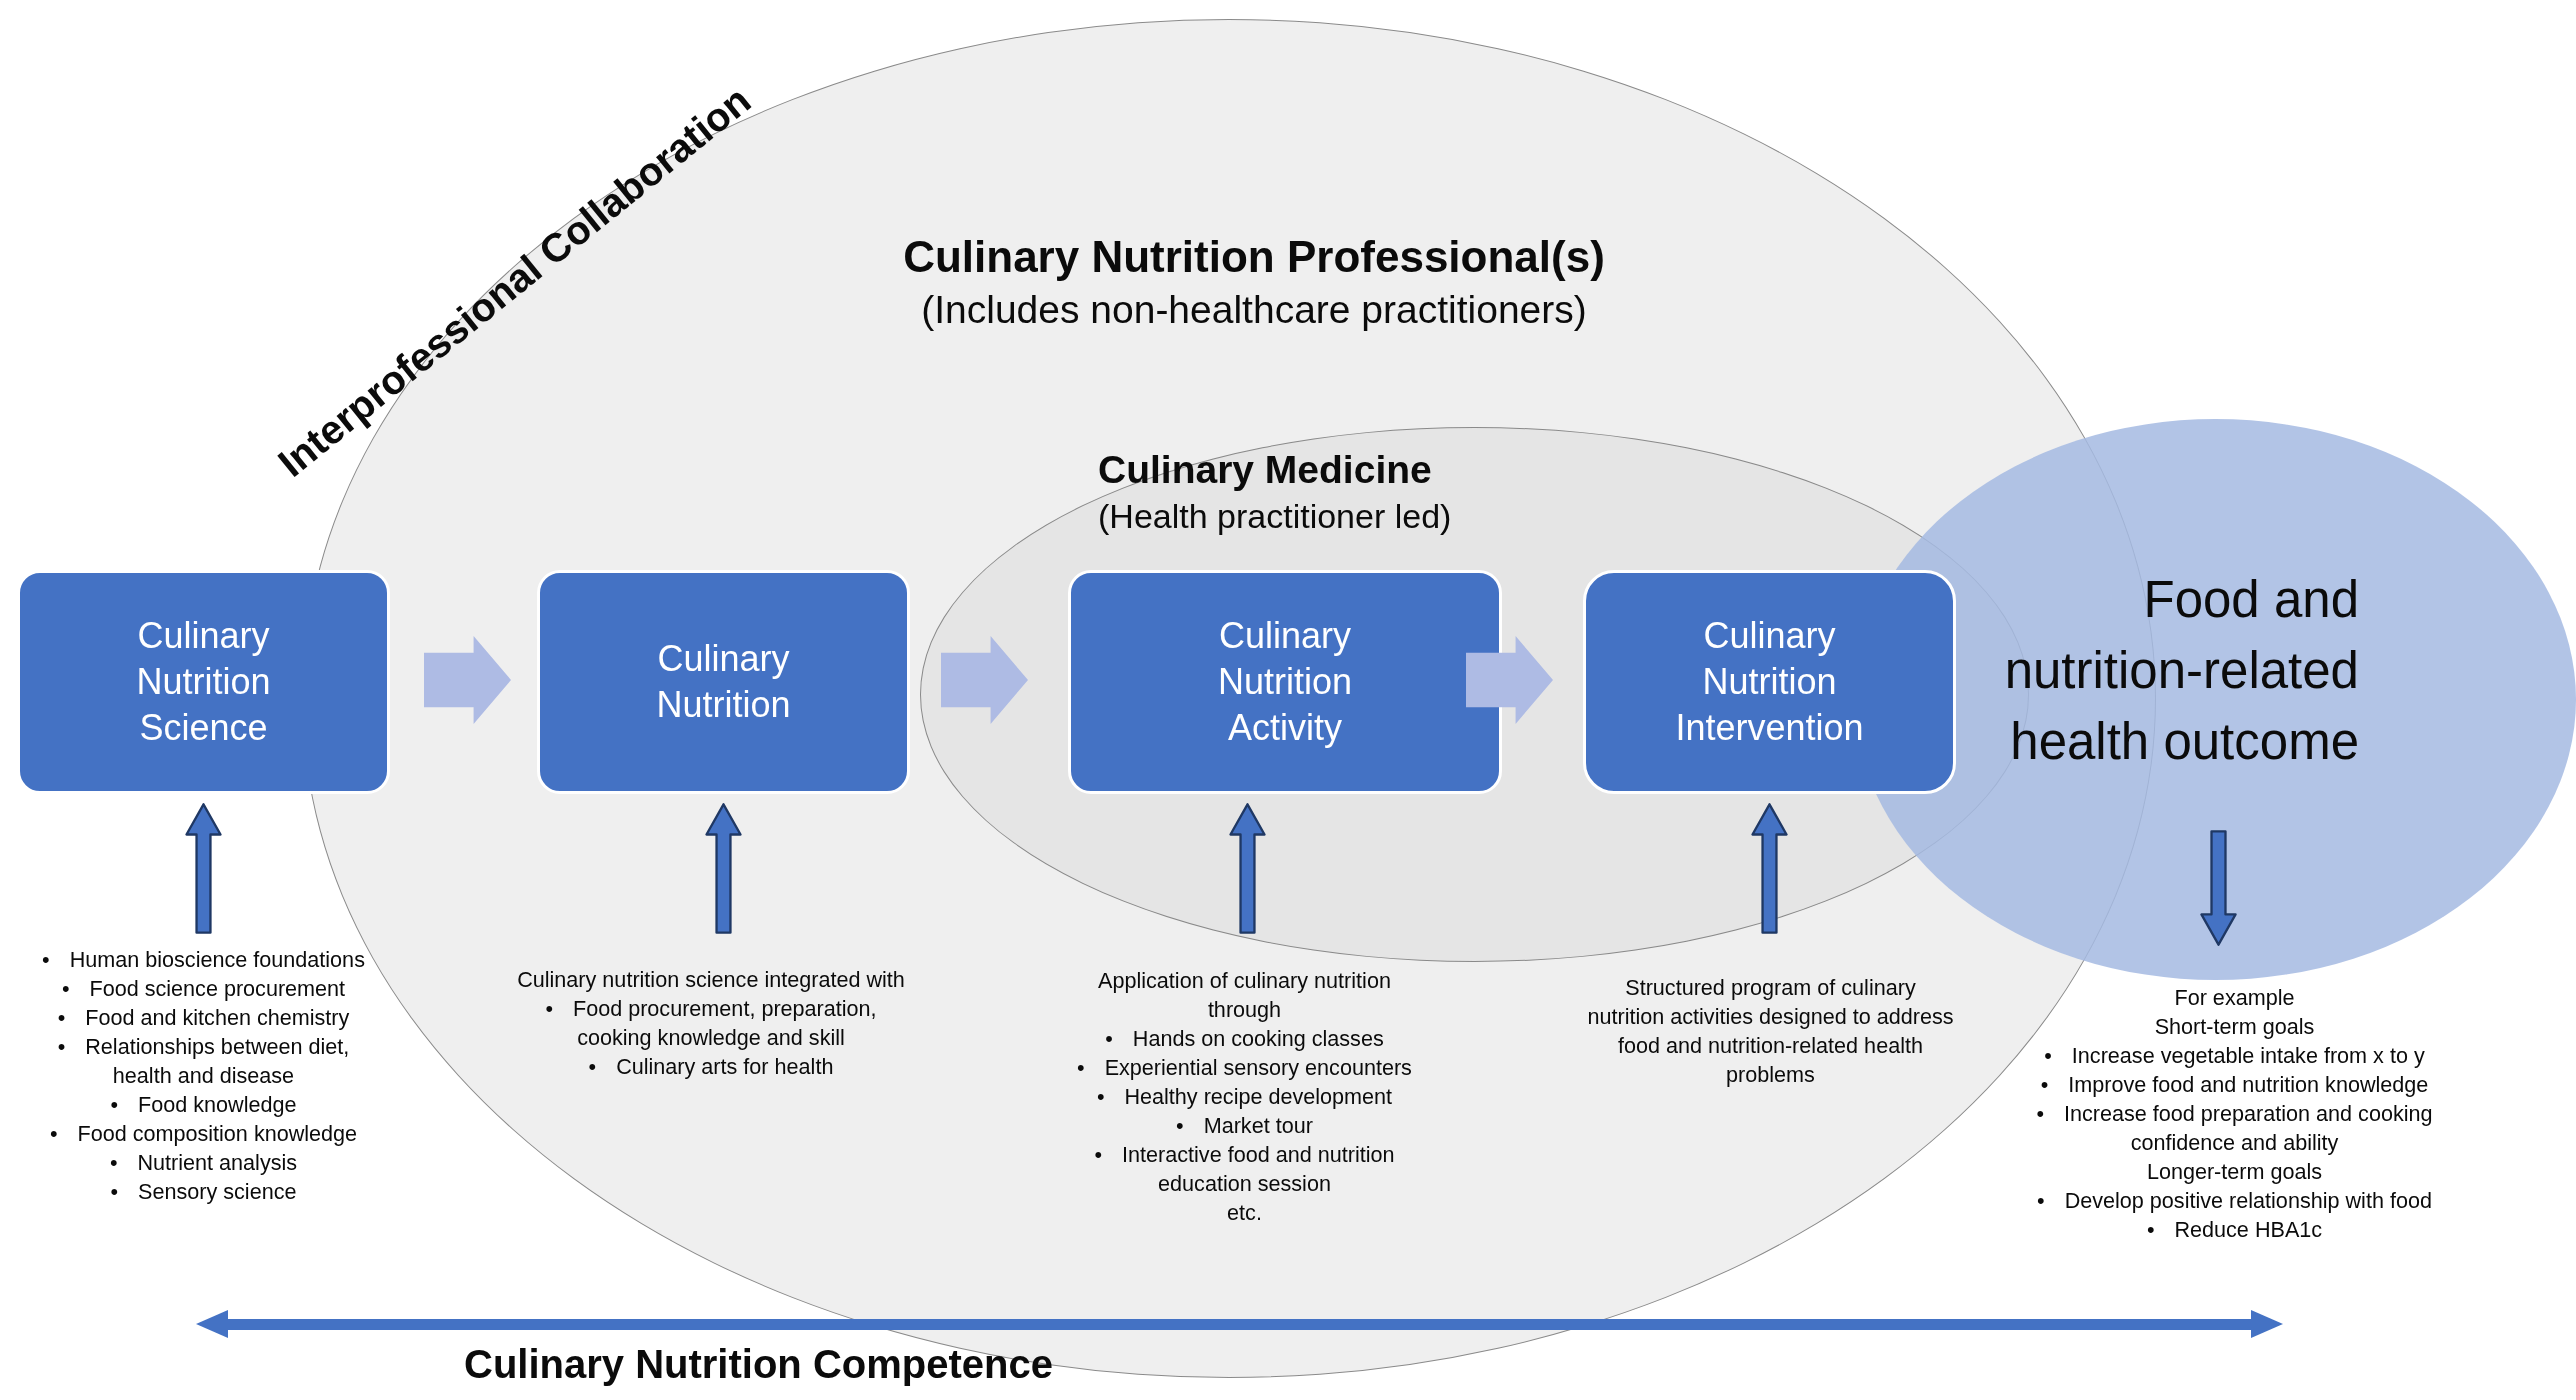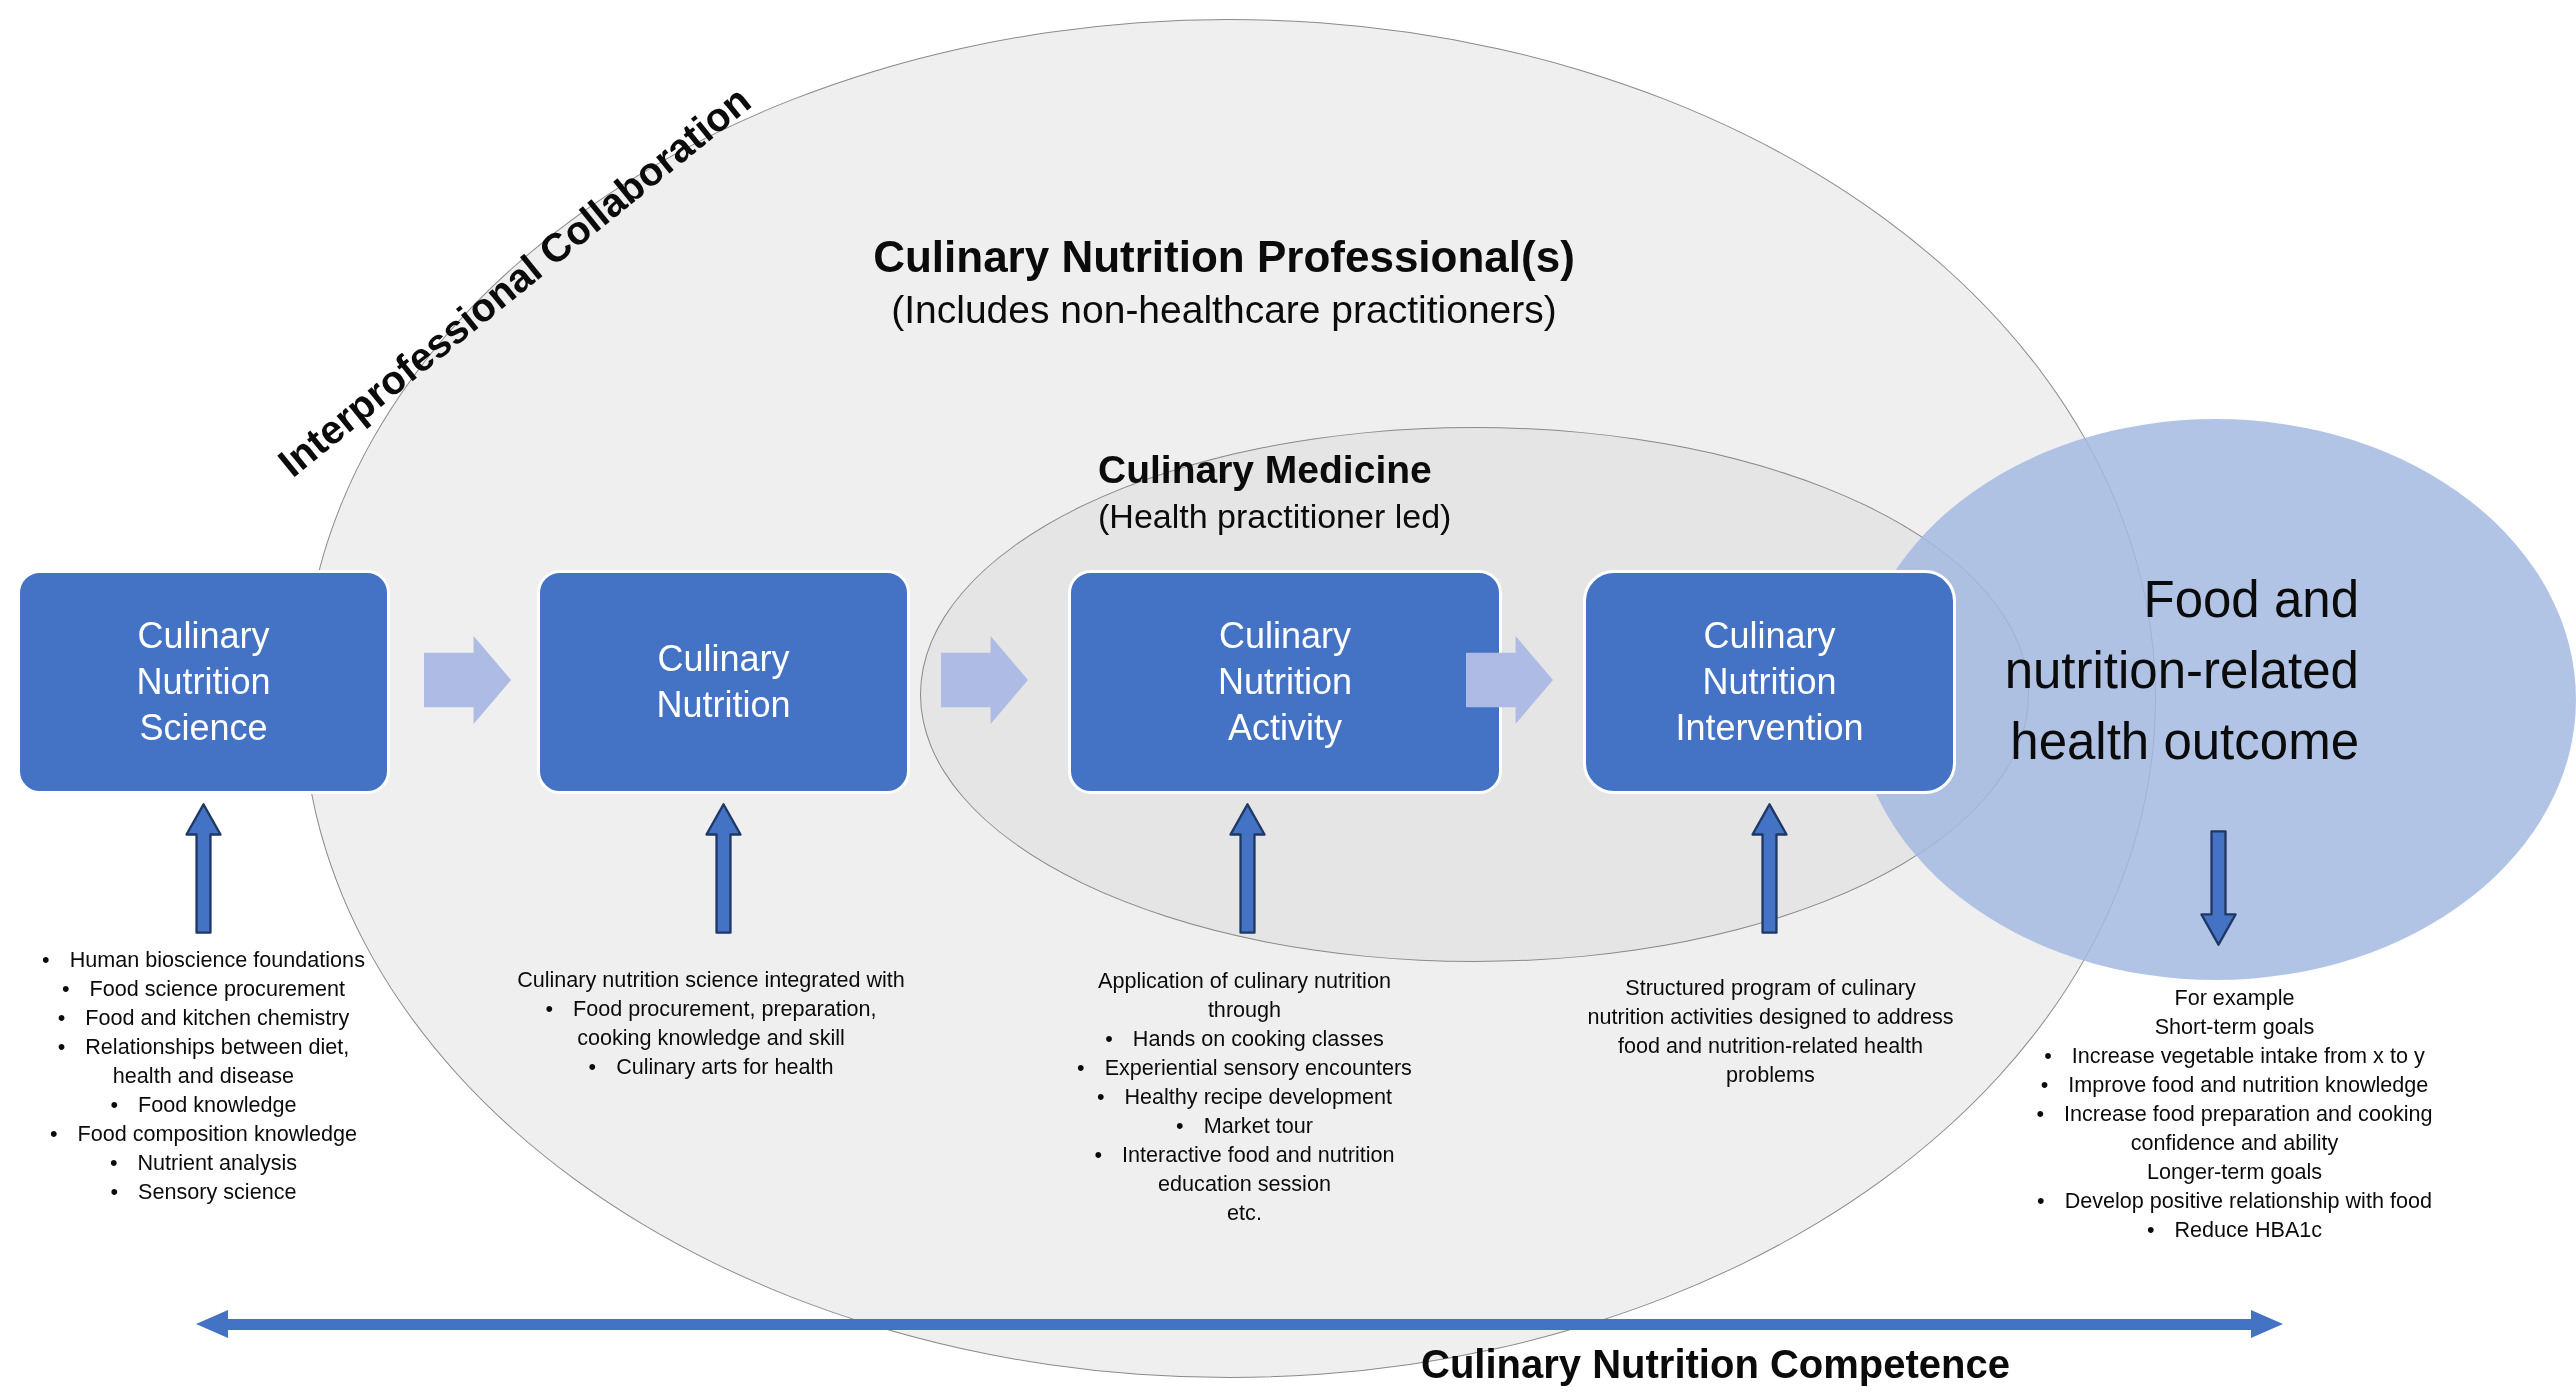--- a/index.html
+++ b/index.html
@@ -12,21 +12,21 @@
                  background:#efefef;border:1.5px solid #8a8a8a;}
   .medicine-ellipse{left:920px;top:427px;width:1107px;height:533px;
                  background:#e5e5e5;border:1.5px solid #8a8a8a;}
   .outcome-ellipse{left:1855px;top:419px;width:721px;height:561px;
                  background:rgba(164,186,226,0.85);}
 
   
   .rotated-label{position:absolute;left:155px;top:259px;width:719px;
                  transform:rotate(-39deg);transform-origin:center center;
                  font-size:40px;font-weight:bold;text-align:center;white-space:nowrap;}
-  .prof-heading{position:absolute;left:760px;top:229px;width:928px;text-align:center;}
+  .prof-heading{position:absolute;left:790px;top:229px;width:928px;text-align:center;}
   .prof-heading .t1{font-size:44px;font-weight:bold;line-height:56px;}
   .prof-heading .t2{font-size:39px;line-height:49px;}
   .med-heading{position:absolute;left:1098px;top:445px;width:773px;text-align:left;}
   .med-heading .t1{font-size:39px;font-weight:bold;line-height:49px;}
   .med-heading .t2{font-size:34px;line-height:45px;}
   .outcome-label{position:absolute;left:1996px;top:564px;width:363px;text-align:right;
                  font-size:51px;line-height:71px;}
 
   
   .flow-box{position:absolute;top:570px;width:373px;height:224px;background:#4472c4;
@@ -51,21 +51,21 @@
   .n2{left:487px;top:965px;width:448px;}
   .n3{left:1028px;top:966px;width:433px;}
   .n4{left:1531px;top:973px;width:479px;}
   .n5{left:1983px;top:983px;width:503px;}
 
   
   .comp-bar{position:absolute;left:224px;top:1319px;width:2032px;height:10.8px;background:#4472c4;}
   .comp-head{position:absolute;top:1310px;width:32px;height:28px;background:#4472c4;}
   .comp-head.left{left:196px;clip-path:polygon(100% 0,0 50%,100% 100%);}
   .comp-head.right{left:2251px;clip-path:polygon(0 0,100% 50%,0 100%);}
-  .comp-label{position:absolute;left:464px;top:1342px;width:1546px;text-align:right;
+  .comp-label{position:absolute;left:464px;top:1342px;width:1546px;text-align:left;
               font-size:40px;font-weight:bold;}
 </style>
 </head>
 <body>
 
 <div class="stage">
 
   <div class="ellipse outer-ellipse"></div>
   <div class="ellipse medicine-ellipse"></div>
   <div class="ellipse outcome-ellipse"></div>

